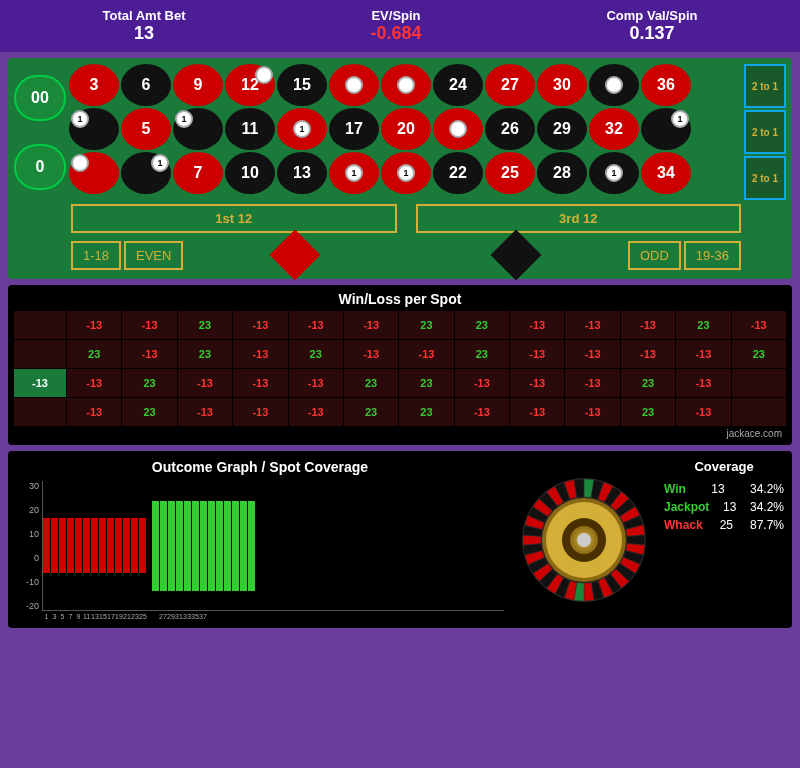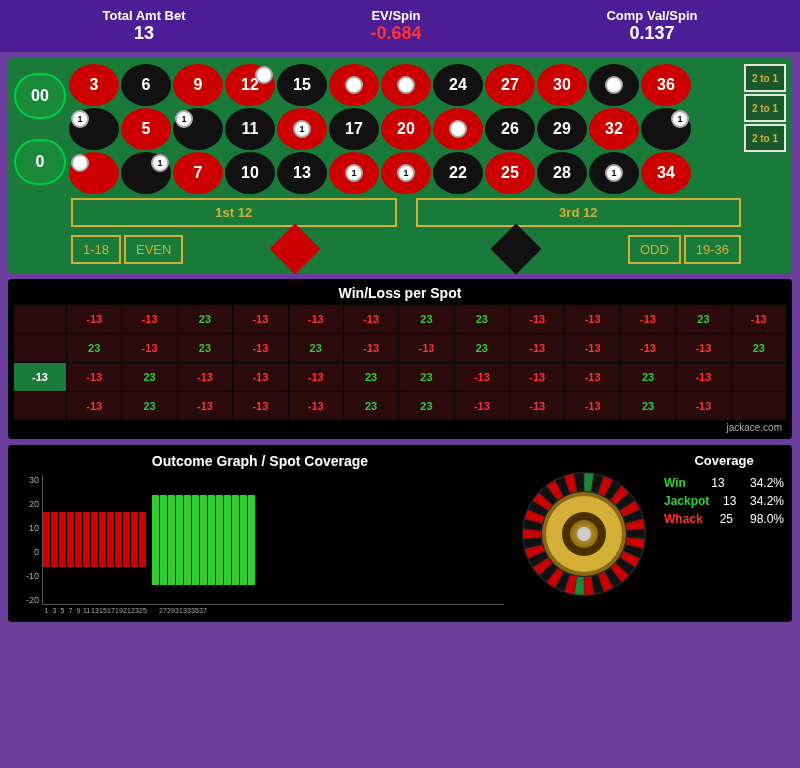--- a/index.html
+++ b/index.html
@@ -79,22 +79,22 @@
       align-items: center;
       justify-content: center;
       border: 2px solid #aaa;
     }
     .chip.top-left { top: 2px; left: 2px; }
     .chip.top-right { top: 2px; right: 2px; }
     .chip.center { top: 50%; left: 50%; transform: translate(-50%, -50%); }
 
     .col-label {
       width: 42px;
-      height: 28px;
-      border: 2px solid #e5e5e5;
+      height: 44px;
+      border: 2px solid #0ea5e9;
       color: #d4af37;
       font-size: 10px;
       font-weight: bold;
       display: flex;
       align-items: center;
       justify-content: center;
       text-align: center;
       background: #1a5a2a;
       cursor: pointer;
     }
@@ -560,16 +560,16 @@
       <span class="cov-pct">34.2%</span>
     </div>
     <div class="coverage-row">
       <span class="cov-label jackpot">Jackpot</span>
       <span class="cov-num">13</span>
       <span class="cov-pct">34.2%</span>
     </div>
     <div class="coverage-row">
       <span class="cov-label whack">Whack</span>
       <span class="cov-num">25</span>
-      <span class="cov-pct">98.0%</span>
+      <span class="cov-pct">87.7%</span>
     </div>
   </div>
 </div>
 
 </body></html>

